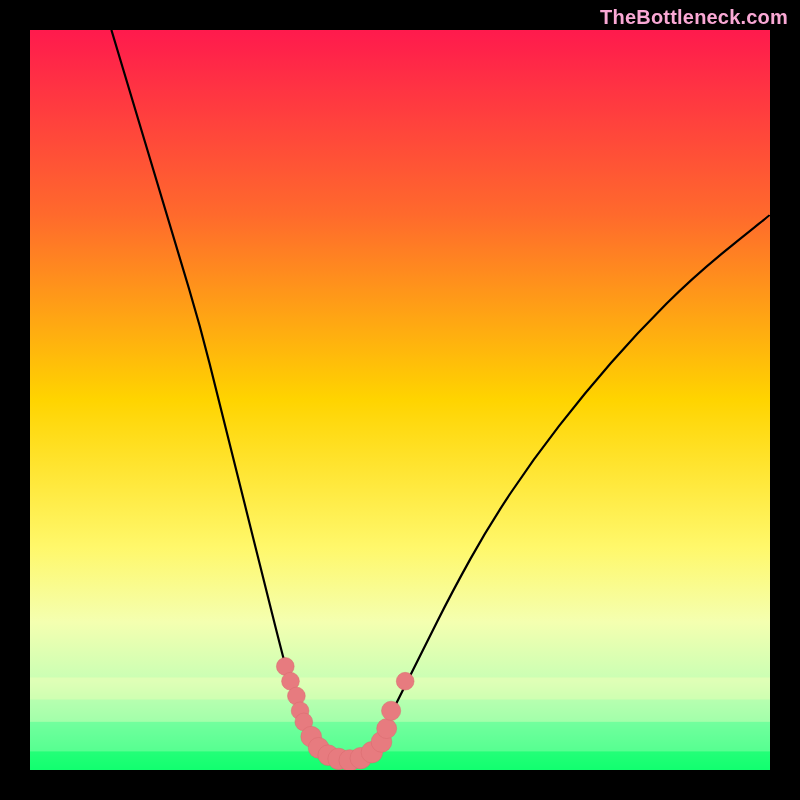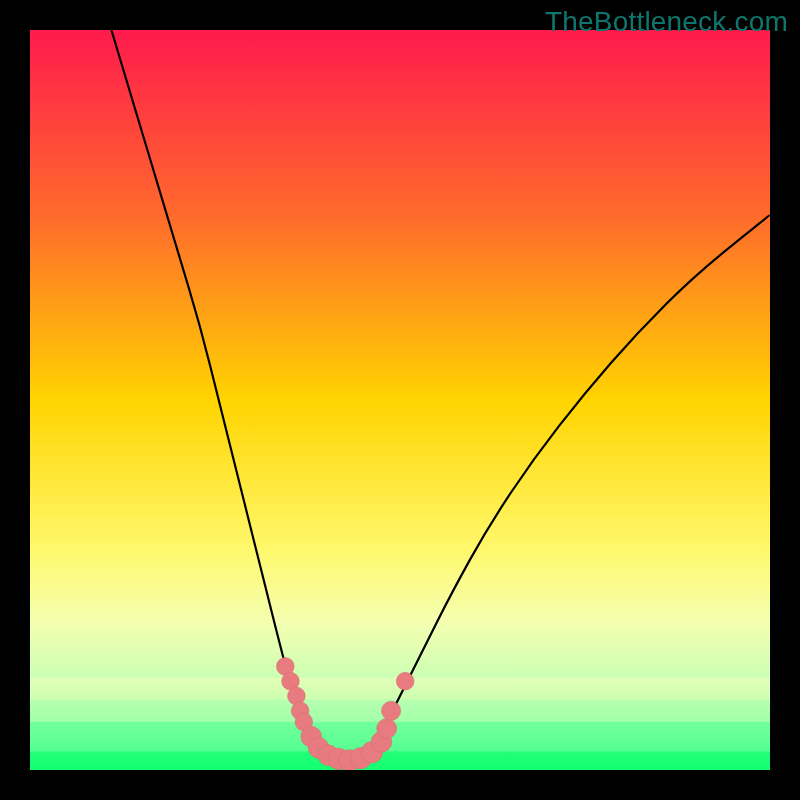--- a/index.html
+++ b/index.html
@@ -14,23 +14,23 @@
   .stage {
     position: relative;
     width: 800px;
     height: 800px;
     background: #000;
   }
   .watermark {
     position: absolute;
     top: 6px;
     right: 12px;
-    color: #0f766e;
-    font-size: 28px;
-    font-weight: 400;
+    color: #f9a8d4;
+    font-size: 20px;
+    font-weight: 700;
     letter-spacing: 0.2px;
     z-index: 5;
     user-select: none;
   }
   .plot-area {
     position: absolute;
     left: 30px;
     top: 30px;
     width: 740px;
     height: 740px;

